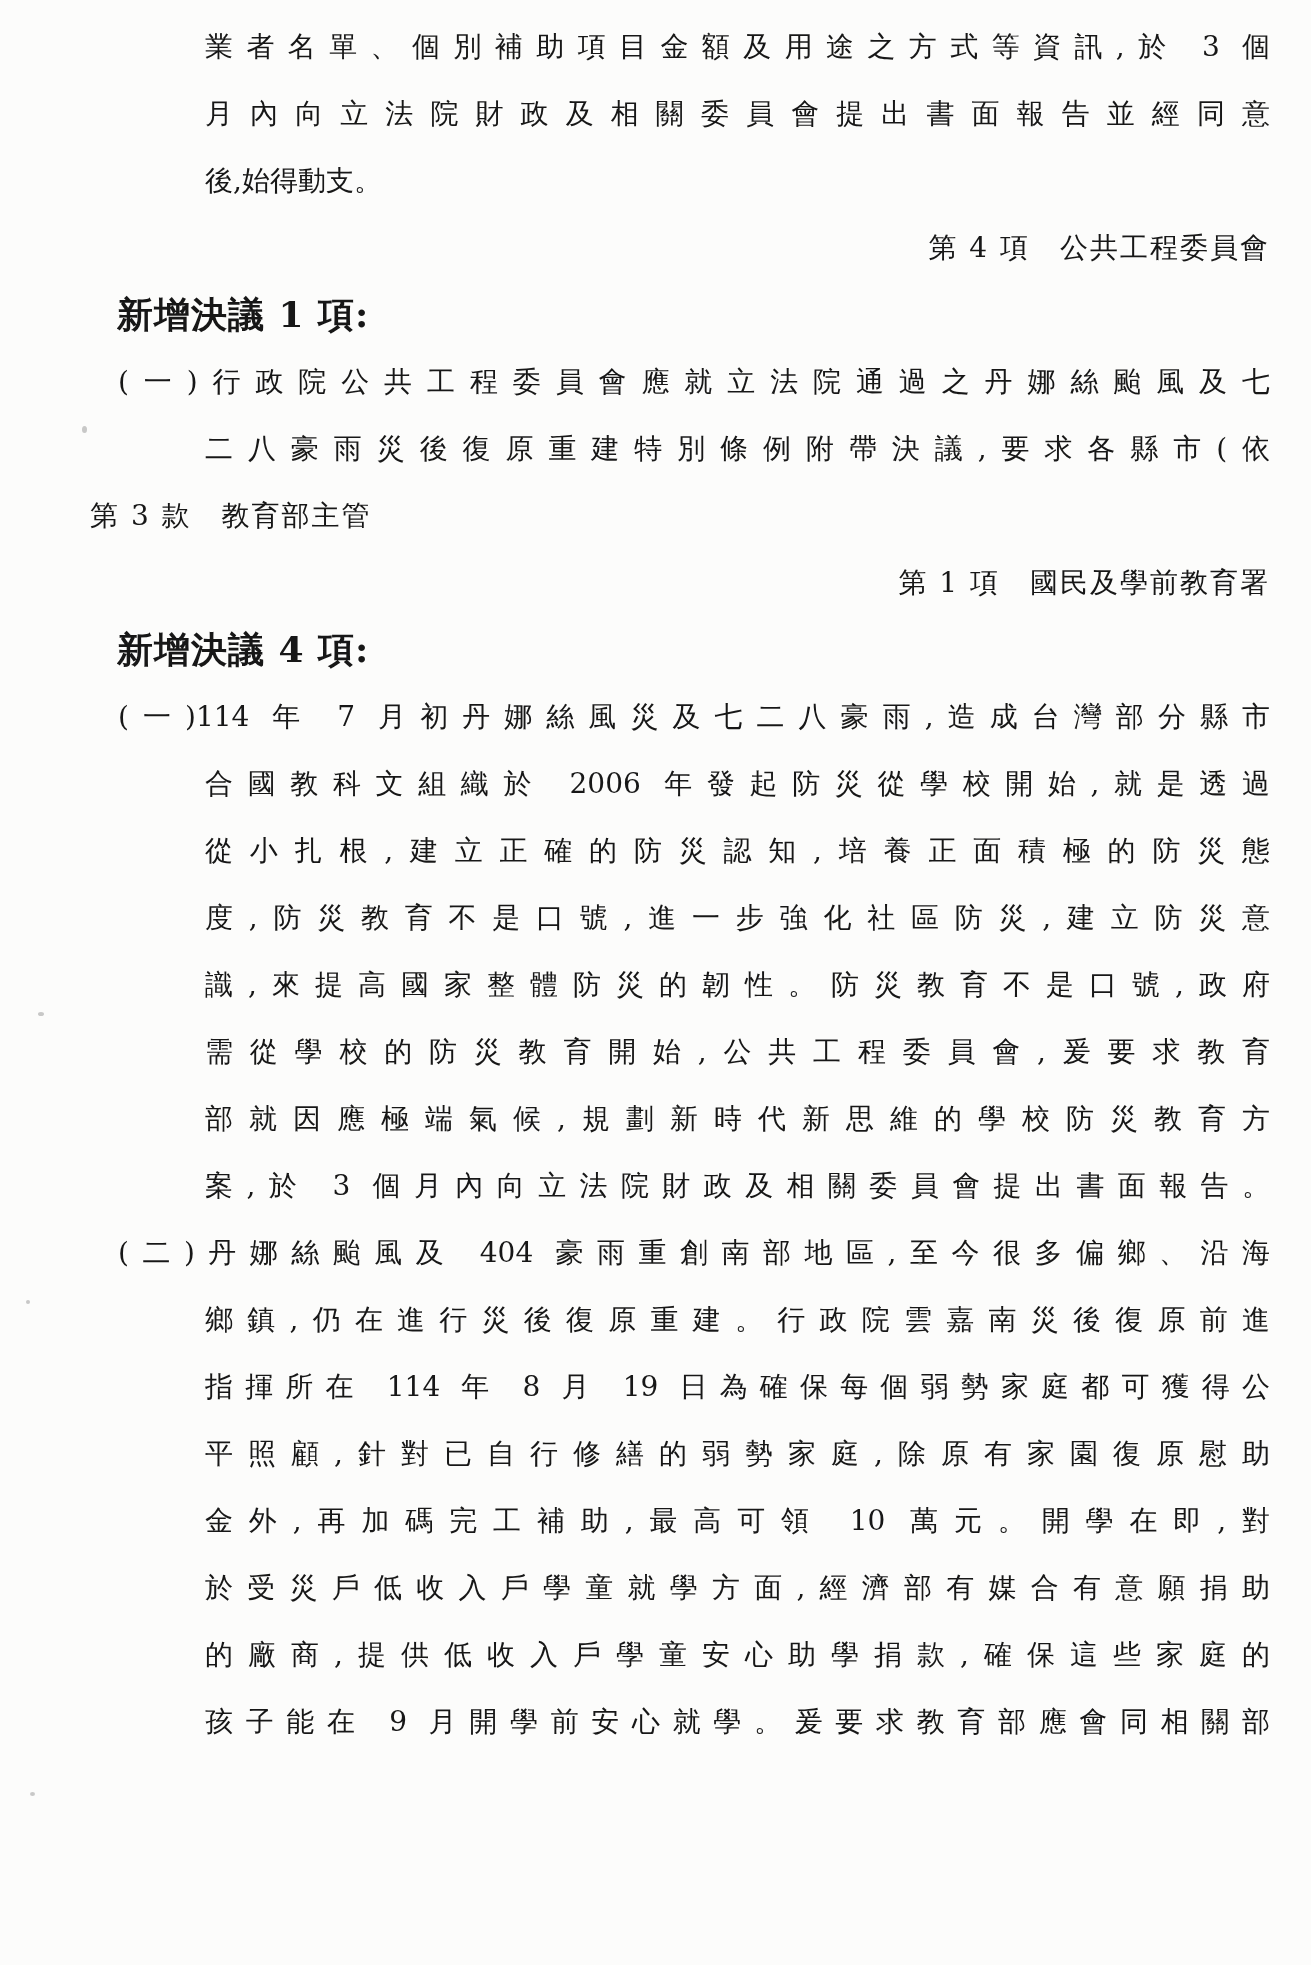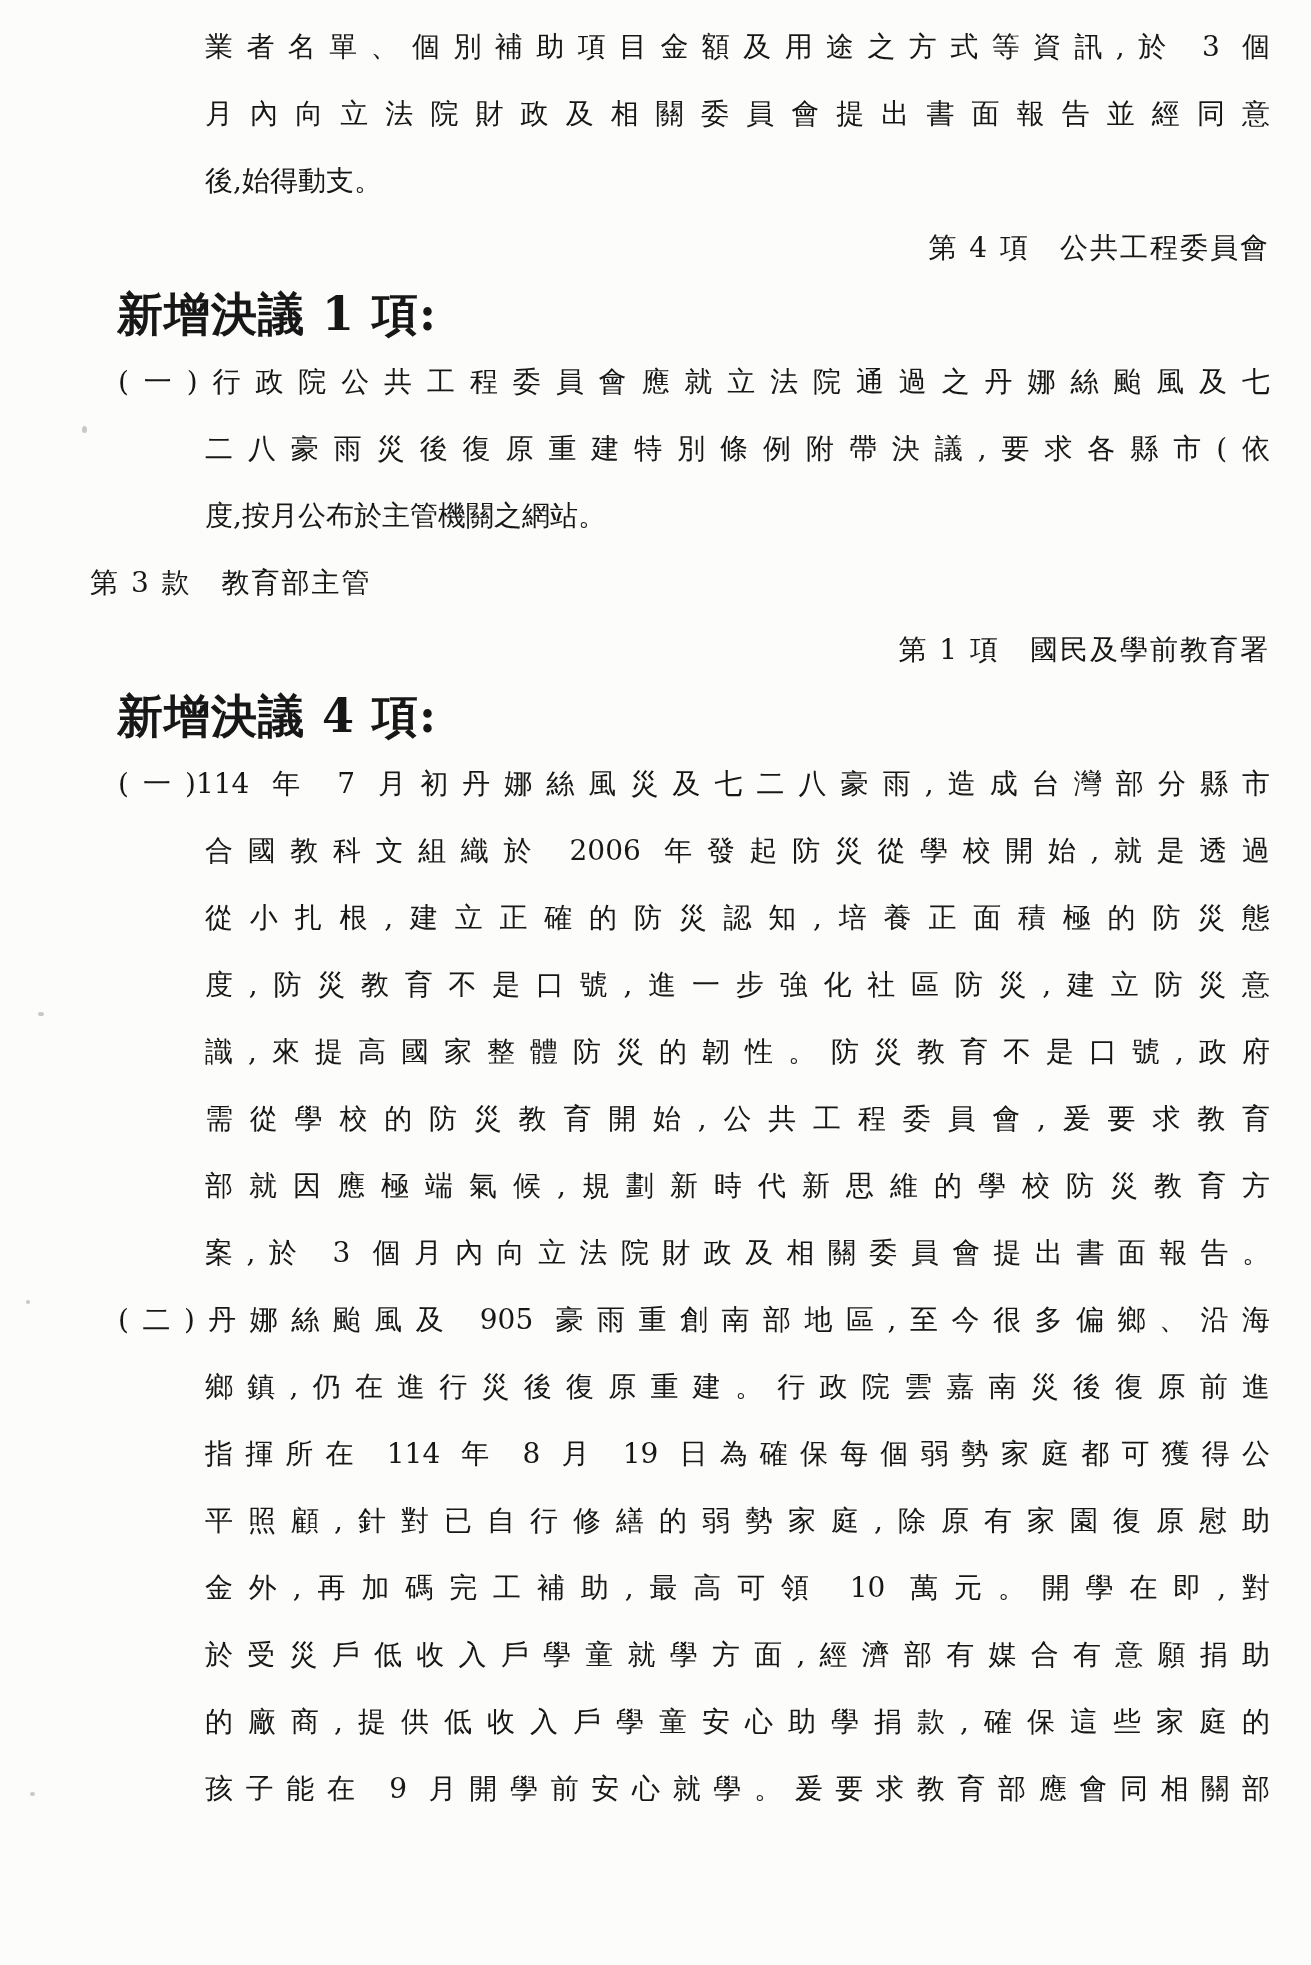--- a/index.html
+++ b/index.html
@@ -36,21 +36,21 @@
   
   .li { margin-left: 118px; }
   
   .h-item { margin-left: 119px; letter-spacing: 2px; text-align: right; }
   
   .h-section { margin-left: 90px; letter-spacing: 2px; }
   
   .h-bold {
     margin-left: 117px;
     font-weight: bold;
-    font-size: 46px;
+    font-size: 36px;
     letter-spacing: 1px;
   }
   
   .j {
     text-align: justify;
     text-align-last: justify;
     text-justify: inter-character;
   }
   .speck {
     position: absolute;
@@ -64,33 +64,32 @@
 
 <div class="page" style="background: rgb(252, 252, 251); color: rgb(23, 23, 23);">
   <div class="lines">
     <div class="line cont j">業者名單、個別補助項目金額及用途之方式等資訊,於 3 個</div>
     <div class="line cont j">月內向立法院財政及相關委員會提出書面報告並經同意</div>
     <div class="line cont">後,始得動支。</div>
     <div class="line h-item">第 4 項　公共工程委員會</div>
     <div class="line h-bold">新增決議 1 項:</div>
     <div class="line li j">(一)行政院公共工程委員會應就立法院通過之丹娜絲颱風及七</div>
     <div class="line cont j">二八豪雨災後復原重建特別條例附帶決議,要求各縣市(依</div>
-    <div class="line cont">度,按月公布於主管機關之網站。</div>
     <div class="line h-section">第 3 款　教育部主管</div>
     <div class="line h-item">第 1 項　國民及學前教育署</div>
     <div class="line h-bold">新增決議 4 項:</div>
     <div class="line li j">(一)114 年 7 月初丹娜絲風災及七二八豪雨,造成台灣部分縣市</div>
     <div class="line cont j">合國教科文組織於 2006 年發起防災從學校開始,就是透過</div>
     <div class="line cont j">從小扎根,建立正確的防災認知,培養正面積極的防災態</div>
     <div class="line cont j">度,防災教育不是口號,進一步強化社區防災,建立防災意</div>
     <div class="line cont j">識,來提高國家整體防災的韌性。防災教育不是口號,政府</div>
     <div class="line cont j">需從學校的防災教育開始,公共工程委員會,爰要求教育</div>
     <div class="line cont j">部就因應極端氣候,規劃新時代新思維的學校防災教育方</div>
     <div class="line cont j">案,於 3 個月內向立法院財政及相關委員會提出書面報告。</div>
-    <div class="line li j">(二)丹娜絲颱風及 905 豪雨重創南部地區,至今很多偏鄉、沿海</div>
+    <div class="line li j">(二)丹娜絲颱風及 404 豪雨重創南部地區,至今很多偏鄉、沿海</div>
     <div class="line cont j">鄉鎮,仍在進行災後復原重建。行政院雲嘉南災後復原前進</div>
     <div class="line cont j">指揮所在 114 年 8 月 19 日為確保每個弱勢家庭都可獲得公</div>
     <div class="line cont j">平照顧,針對已自行修繕的弱勢家庭,除原有家園復原慰助</div>
     <div class="line cont j">金外,再加碼完工補助,最高可領 10 萬元。開學在即,對</div>
     <div class="line cont j">於受災戶低收入戶學童就學方面,經濟部有媒合有意願捐助</div>
     <div class="line cont j">的廠商,提供低收入戶學童安心助學捐款,確保這些家庭的</div>
     <div class="line cont j">孩子能在 9 月開學前安心就學。爰要求教育部應會同相關部</div>
   </div>
 
   <div class="speck" style="left:82px;  top:426px;  width:5px; height:7px;"></div>

